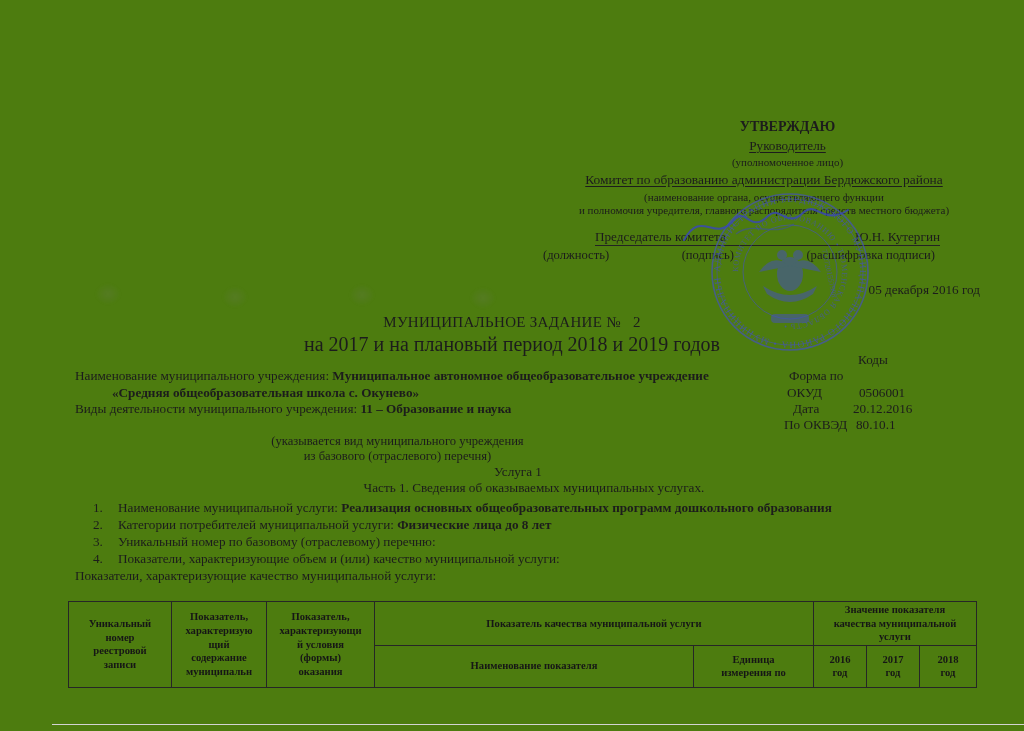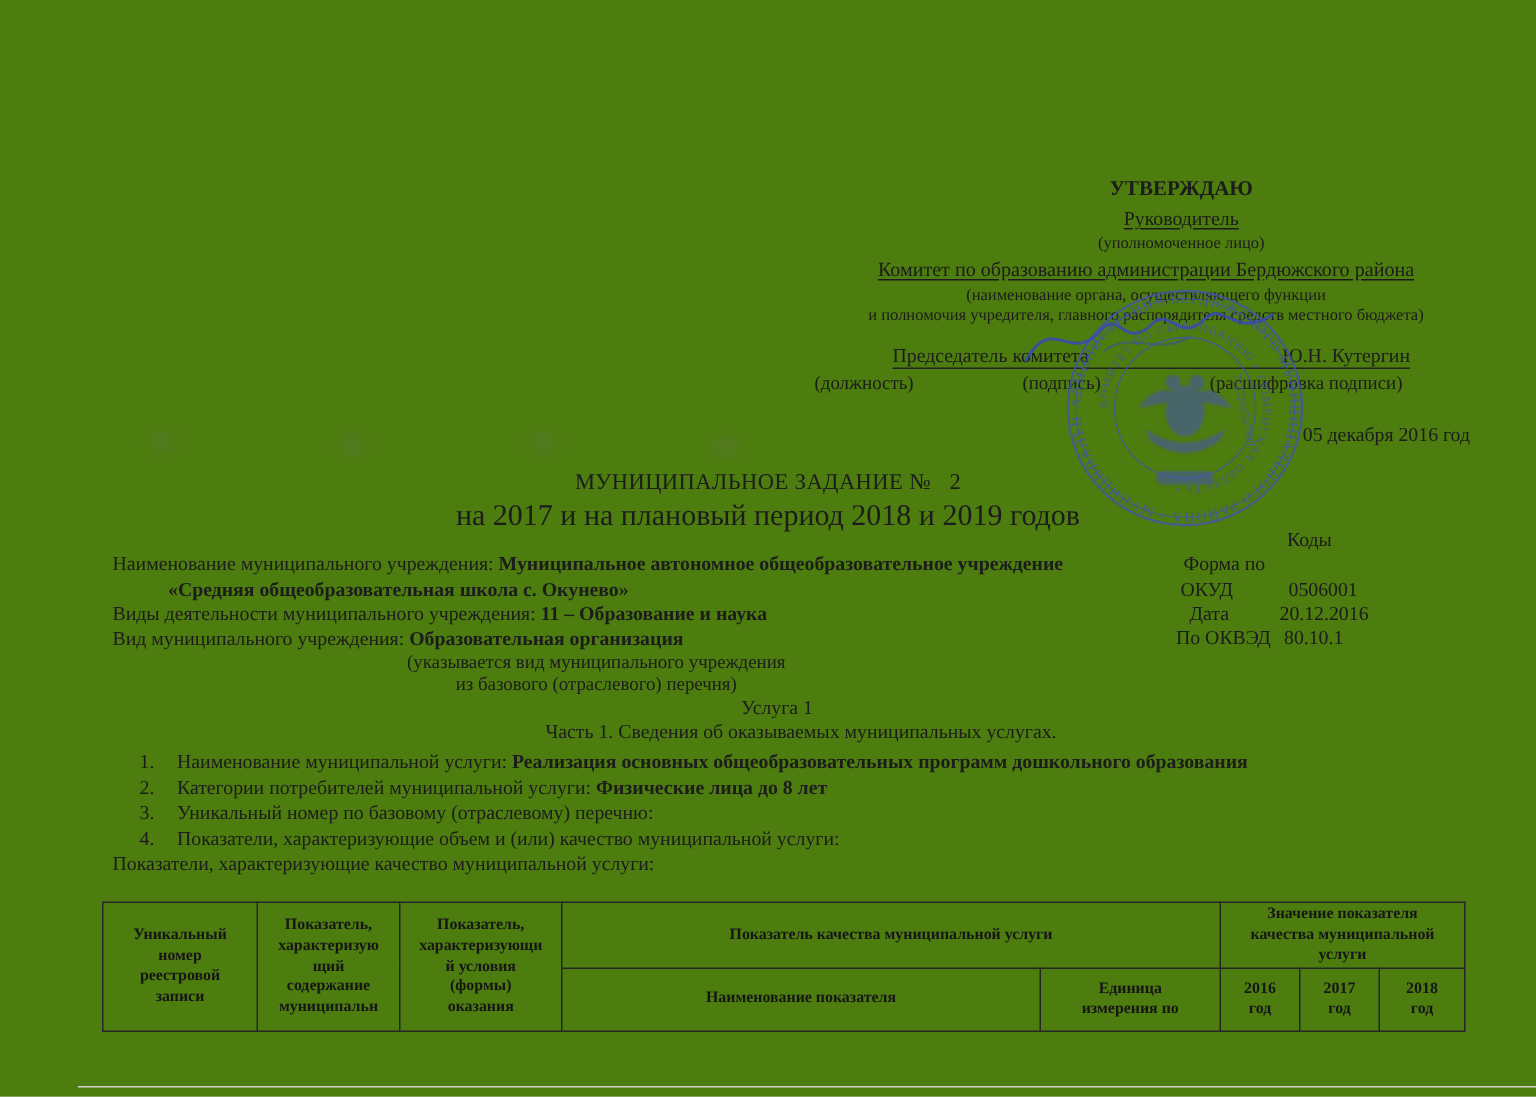--- a/index.html
+++ b/index.html
@@ -133,23 +133,20 @@
     <span class="cl">По ОКВЭД</span>
     <span>80.10.1</span>
   </div>
 
   <div class="abs md nw" style="left:75px;top:368px;">
     <span class="inline-label">Наименование муниципального учреждения: </span><span class="b">Муниципальное автономное общеобразовательное учреждение</span>
   </div>
   <div class="abs md b nw" style="left:75px;top:385px;margin-left:37px;">«Средняя общеобразовательная школа с. Окунево»</div>
   <div class="abs md nw" style="left:75px;top:401px;">
     <span class="inline-label">Виды деятельности муниципального учреждения: </span><span class="b">11 – Образование и наука</span>
-  </div>
-  <div class="abs md nw" style="left:75px;top:418px;">
-    <span class="inline-label">Вид муниципального учреждения: </span><span class="b">Образовательная организация</span>
   </div>
 
   <div class="abs ctr" style="left:75px;top:434px;width:645px;font-size:12.6px;">(указывается вид муниципального учреждения</div>
   <div class="abs ctr" style="left:75px;top:449px;width:645px;font-size:12.6px;">из базового (отраслевого) перечня)</div>
 
   <div class="abs ctr md" style="left:12px;top:464px;width:1012px;">Услуга 1</div>
   <div class="abs ctr md" style="left:34px;top:480px;width:1000px;">Часть 1. Сведения об оказываемых муниципальных услугах.</div>
 
   <div class="abs md nw" style="left:93px;top:500px;">
     <span style="display:inline-block;width:25px;">1.</span><span>Наименование муниципальной услуги: </span><span class="b">Реализация основных общеобразовательных программ дошкольного образования</span>

